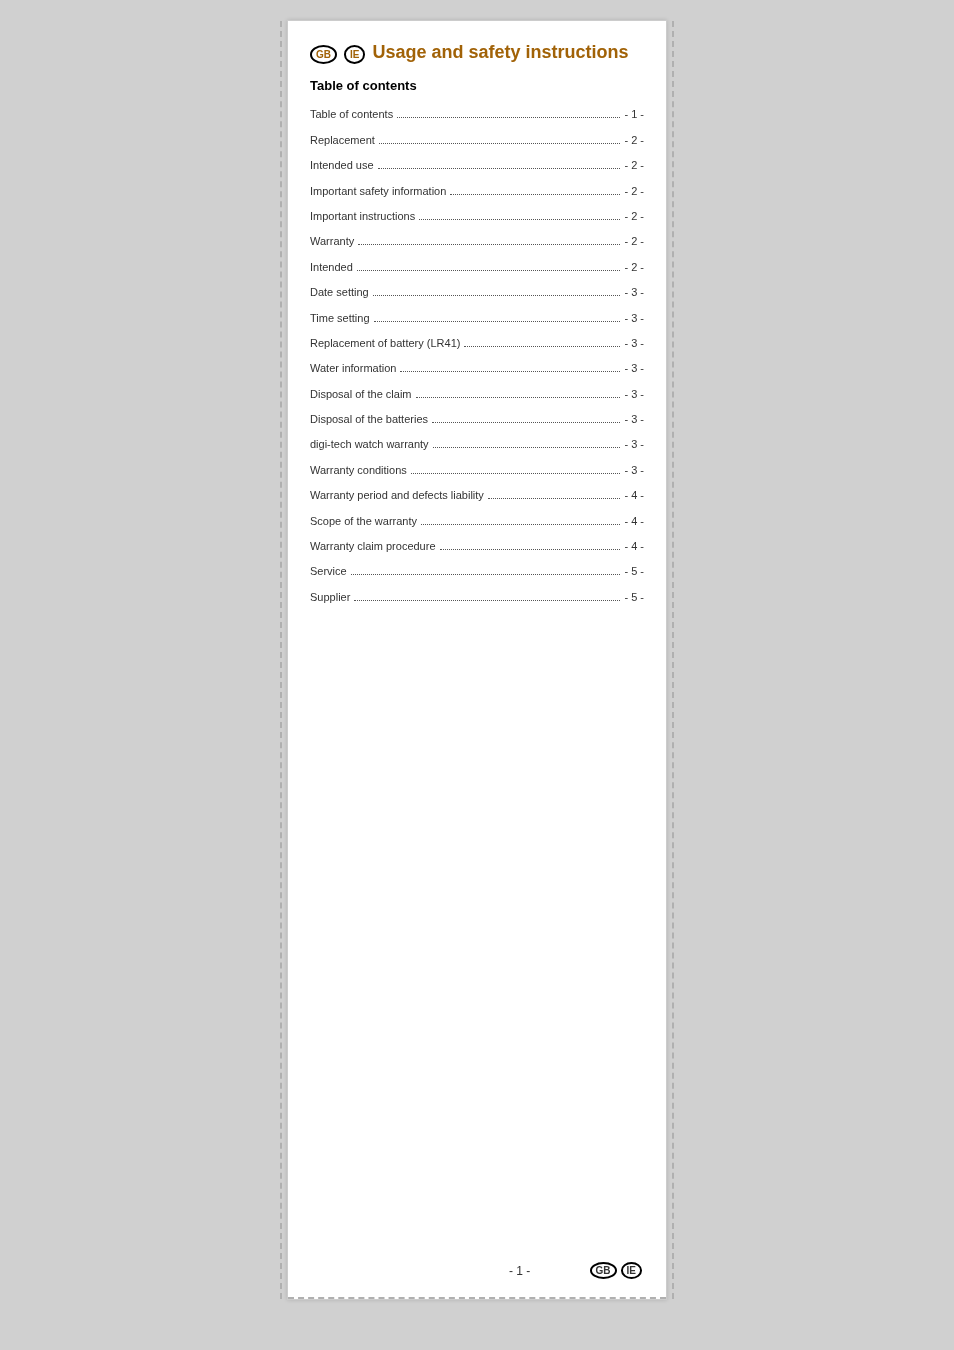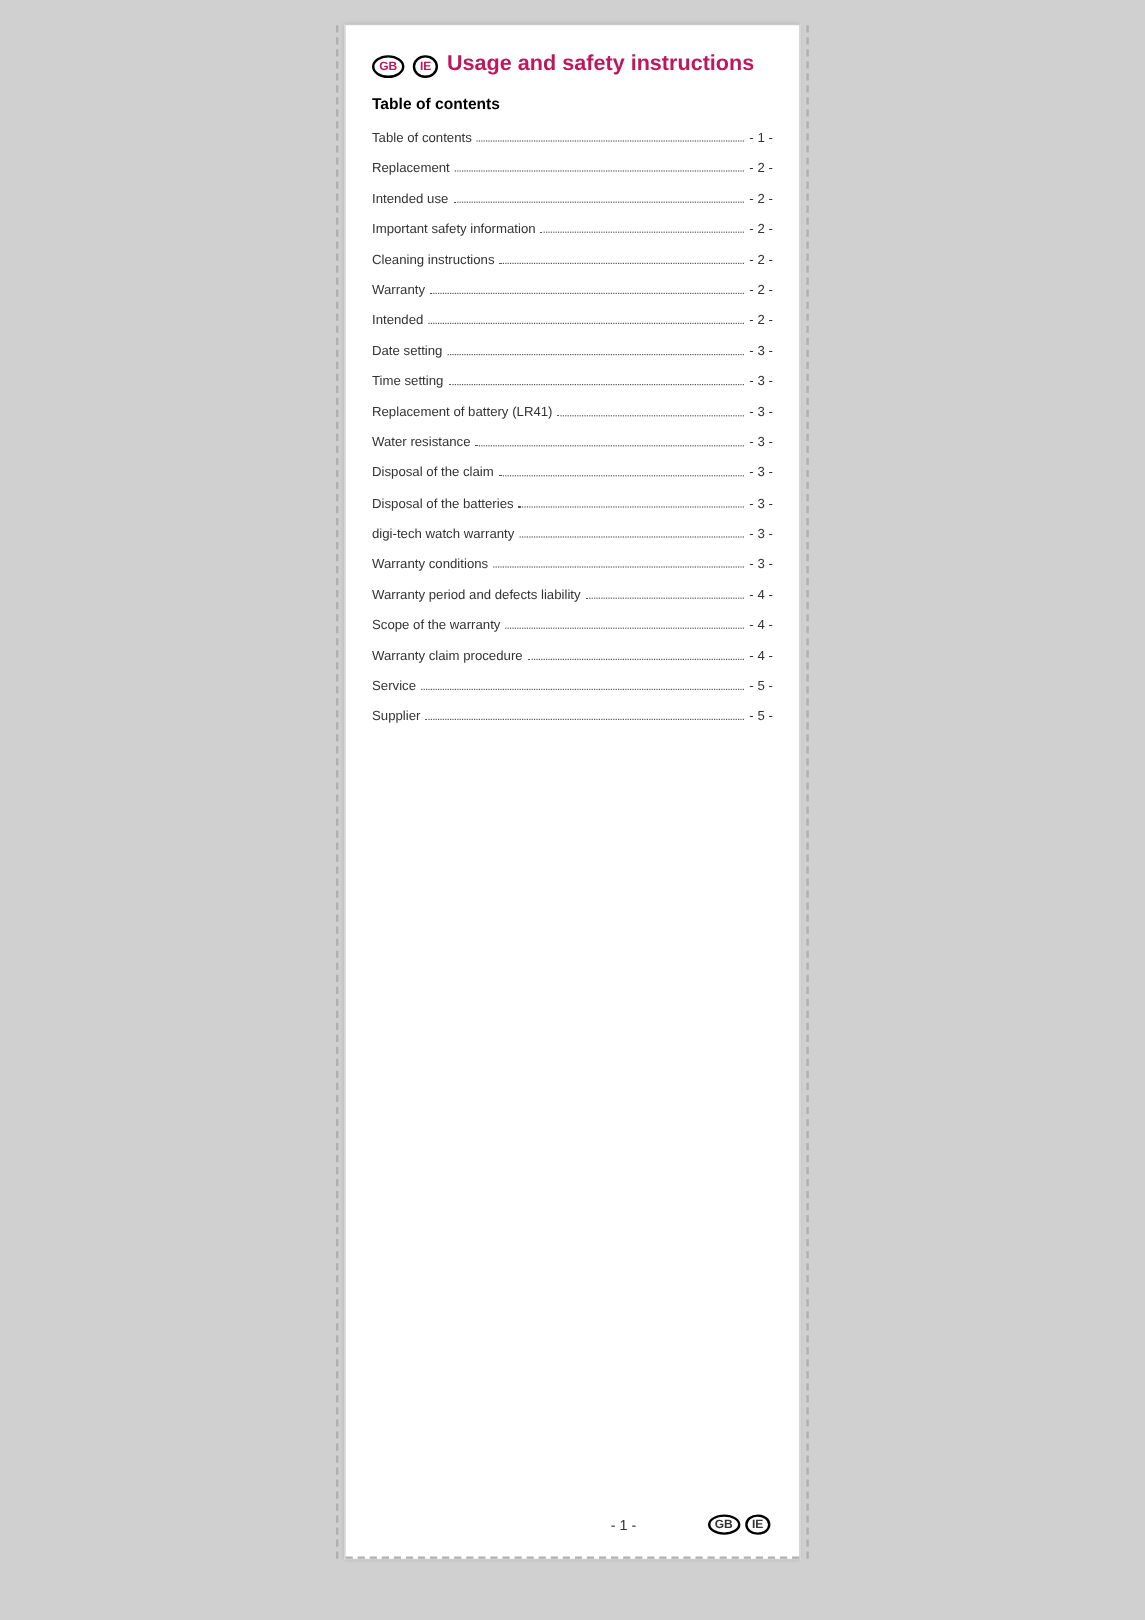--- a/index.html
+++ b/index.html
@@ -39,21 +39,21 @@
     .page-container::after {
       content: '';
       position: absolute;
       top: 0; right: -8px; bottom: 0;
       border-right: 2px dashed #b0b0b0;
     }
 
     .header-title {
       font-size: 18px;
       font-weight: bold;
-      color: #be185d;
+      color: #a16207;
       margin-bottom: 14px;
       line-height: 1.3;
     }
 
     .flag-badge {
       display: inline-block;
       border: 2px solid #000;
       border-radius: 50%;
       font-size: 10px;
       font-weight: bold;
@@ -160,21 +160,21 @@
         <span class="toc-item-label">Intended use</span>
         <span class="toc-dots"></span>
         <span class="toc-page">- 2 -</span>
       </li>
       <li class="toc-item">
         <span class="toc-item-label">Important safety information</span>
         <span class="toc-dots"></span>
         <span class="toc-page">- 2 -</span>
       </li>
       <li class="toc-item">
-        <span class="toc-item-label">Cleaning instructions</span>
+        <span class="toc-item-label">Important instructions</span>
         <span class="toc-dots"></span>
         <span class="toc-page">- 2 -</span>
       </li>
       <li class="toc-item">
         <span class="toc-item-label">Warranty</span>
         <span class="toc-dots"></span>
         <span class="toc-page">- 2 -</span>
       </li>
       <li class="toc-item">
         <span class="toc-item-label">Intended</span>
@@ -190,21 +190,21 @@
         <span class="toc-item-label">Time setting</span>
         <span class="toc-dots"></span>
         <span class="toc-page">- 3 -</span>
       </li>
       <li class="toc-item">
         <span class="toc-item-label">Replacement of battery (LR41)</span>
         <span class="toc-dots"></span>
         <span class="toc-page">- 3 -</span>
       </li>
       <li class="toc-item">
-        <span class="toc-item-label">Water resistance</span>
+        <span class="toc-item-label">Water information</span>
         <span class="toc-dots"></span>
         <span class="toc-page">- 3 -</span>
       </li>
       <li class="toc-item">
         <span class="toc-item-label">Disposal of the claim</span>
         <span class="toc-dots"></span>
         <span class="toc-page">- 3 -</span>
       </li>
       <li class="toc-item">
         <span class="toc-item-label">Disposal of the batteries</span>

